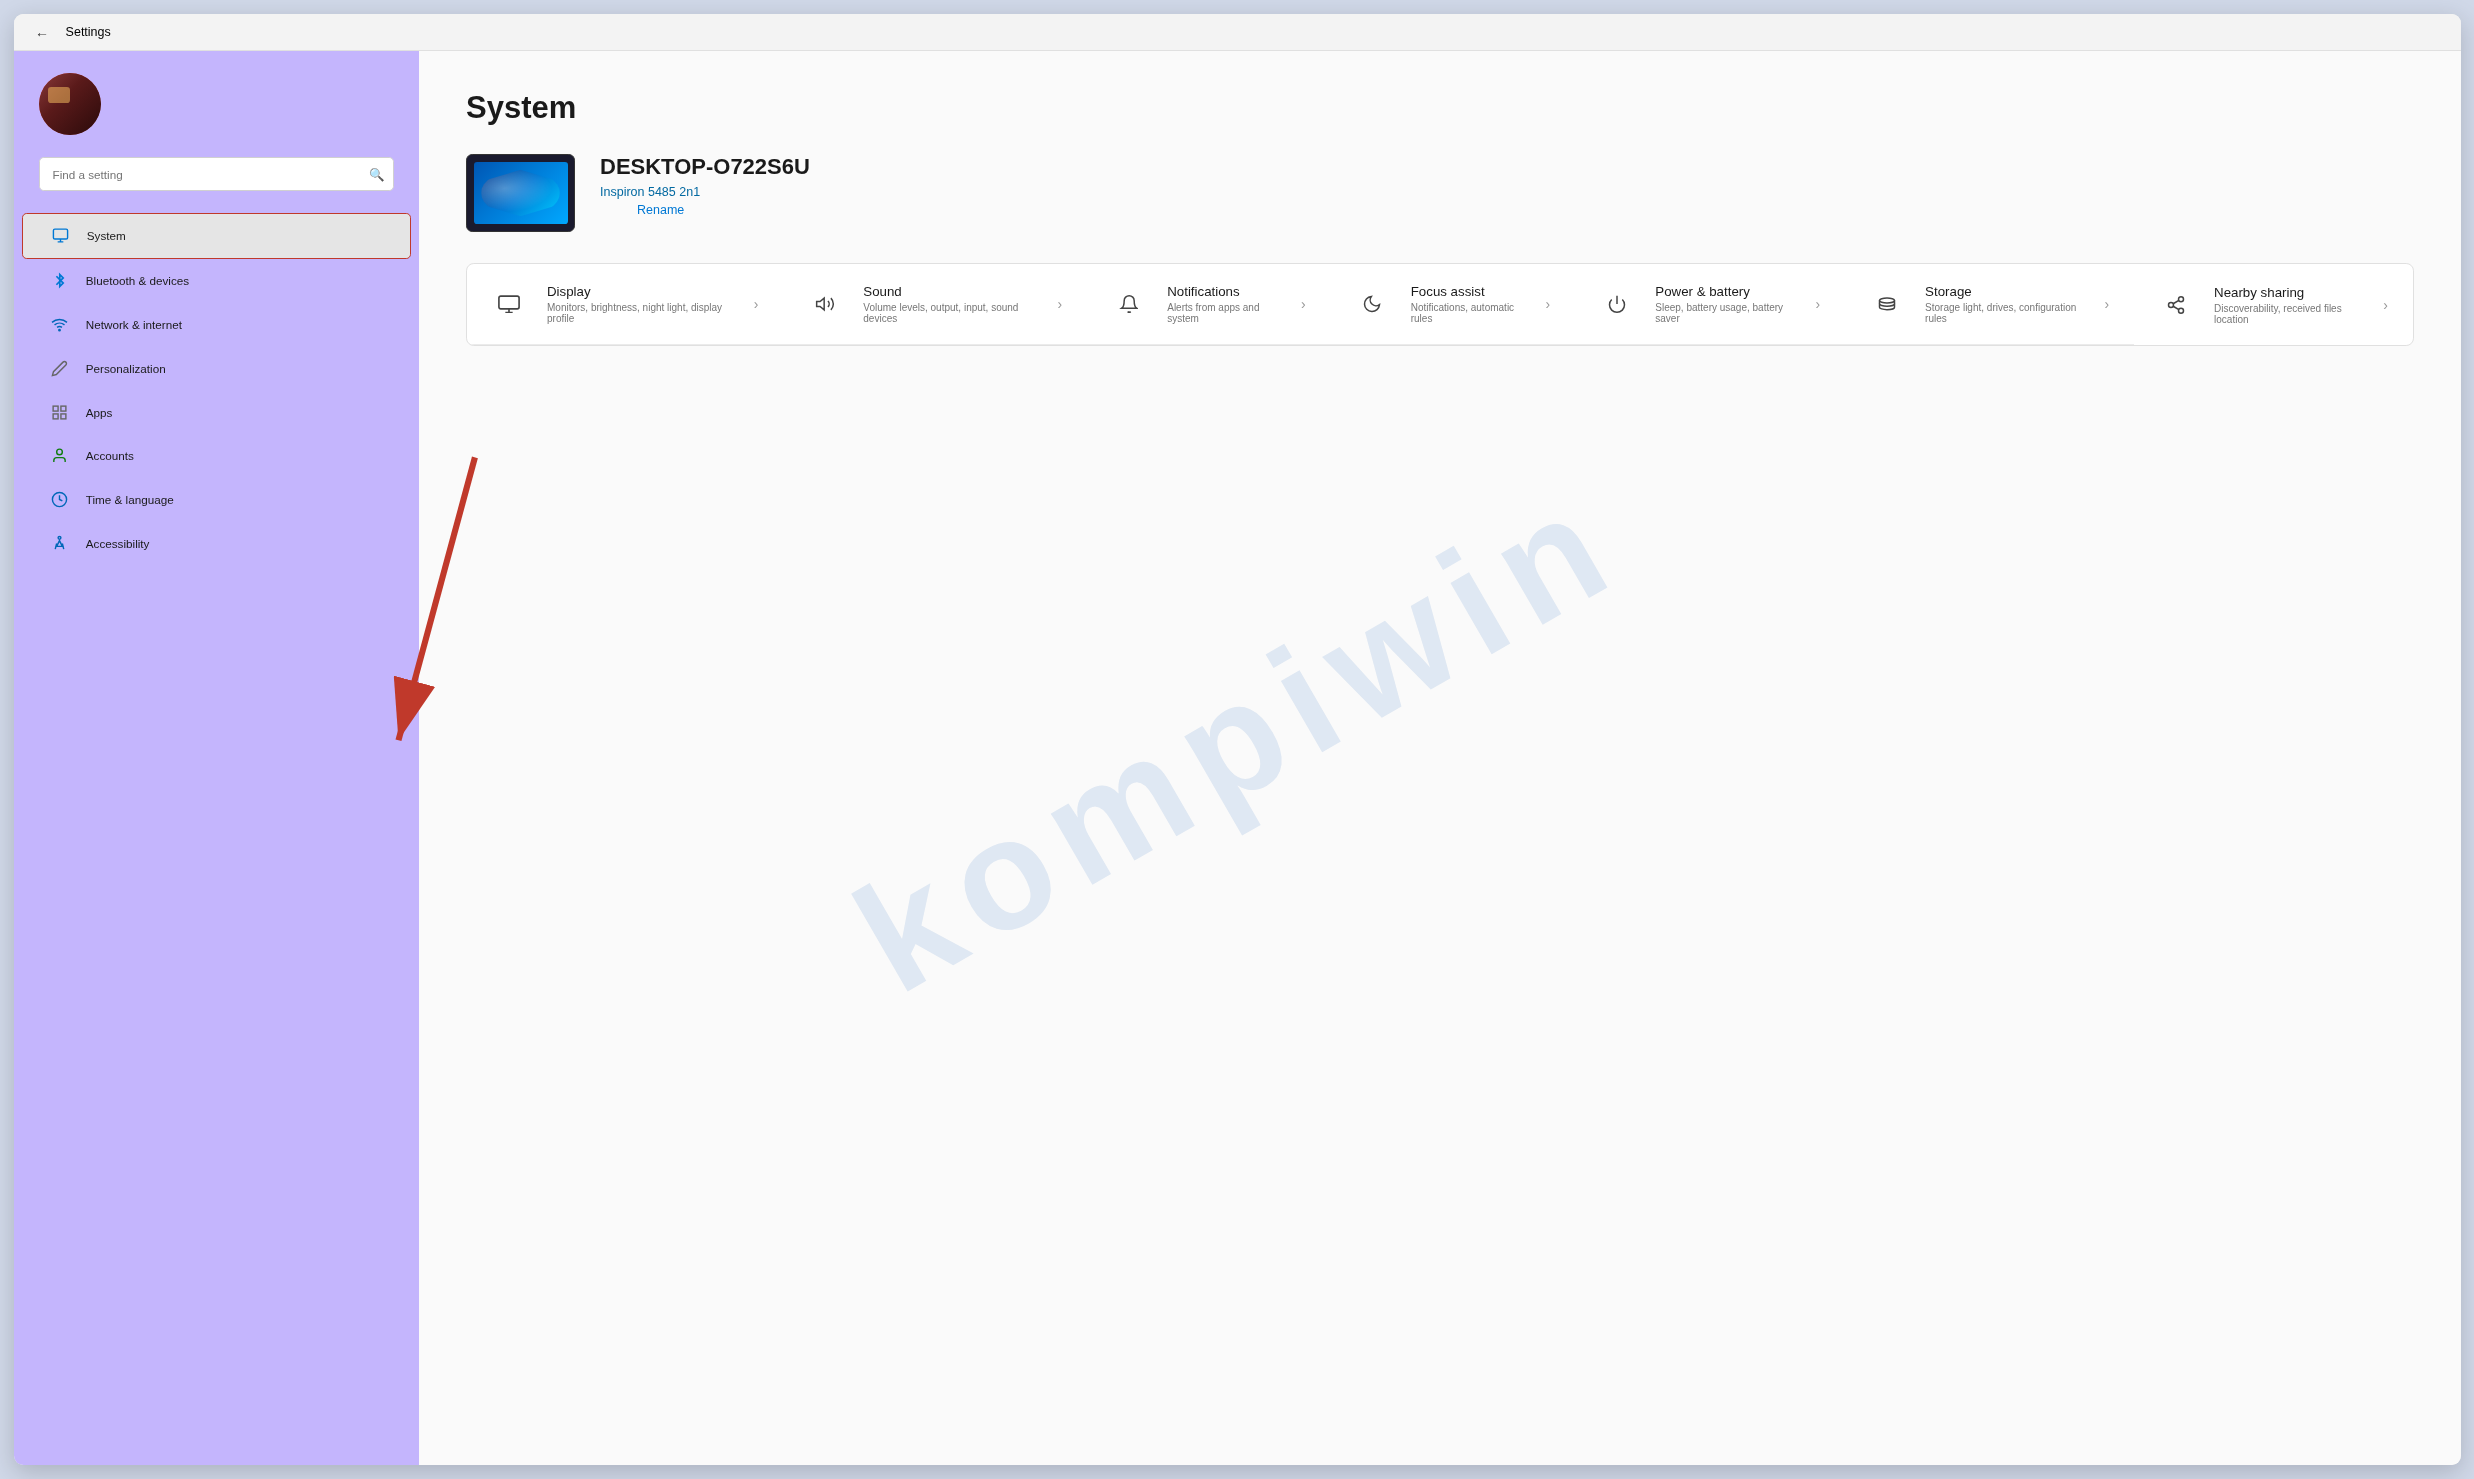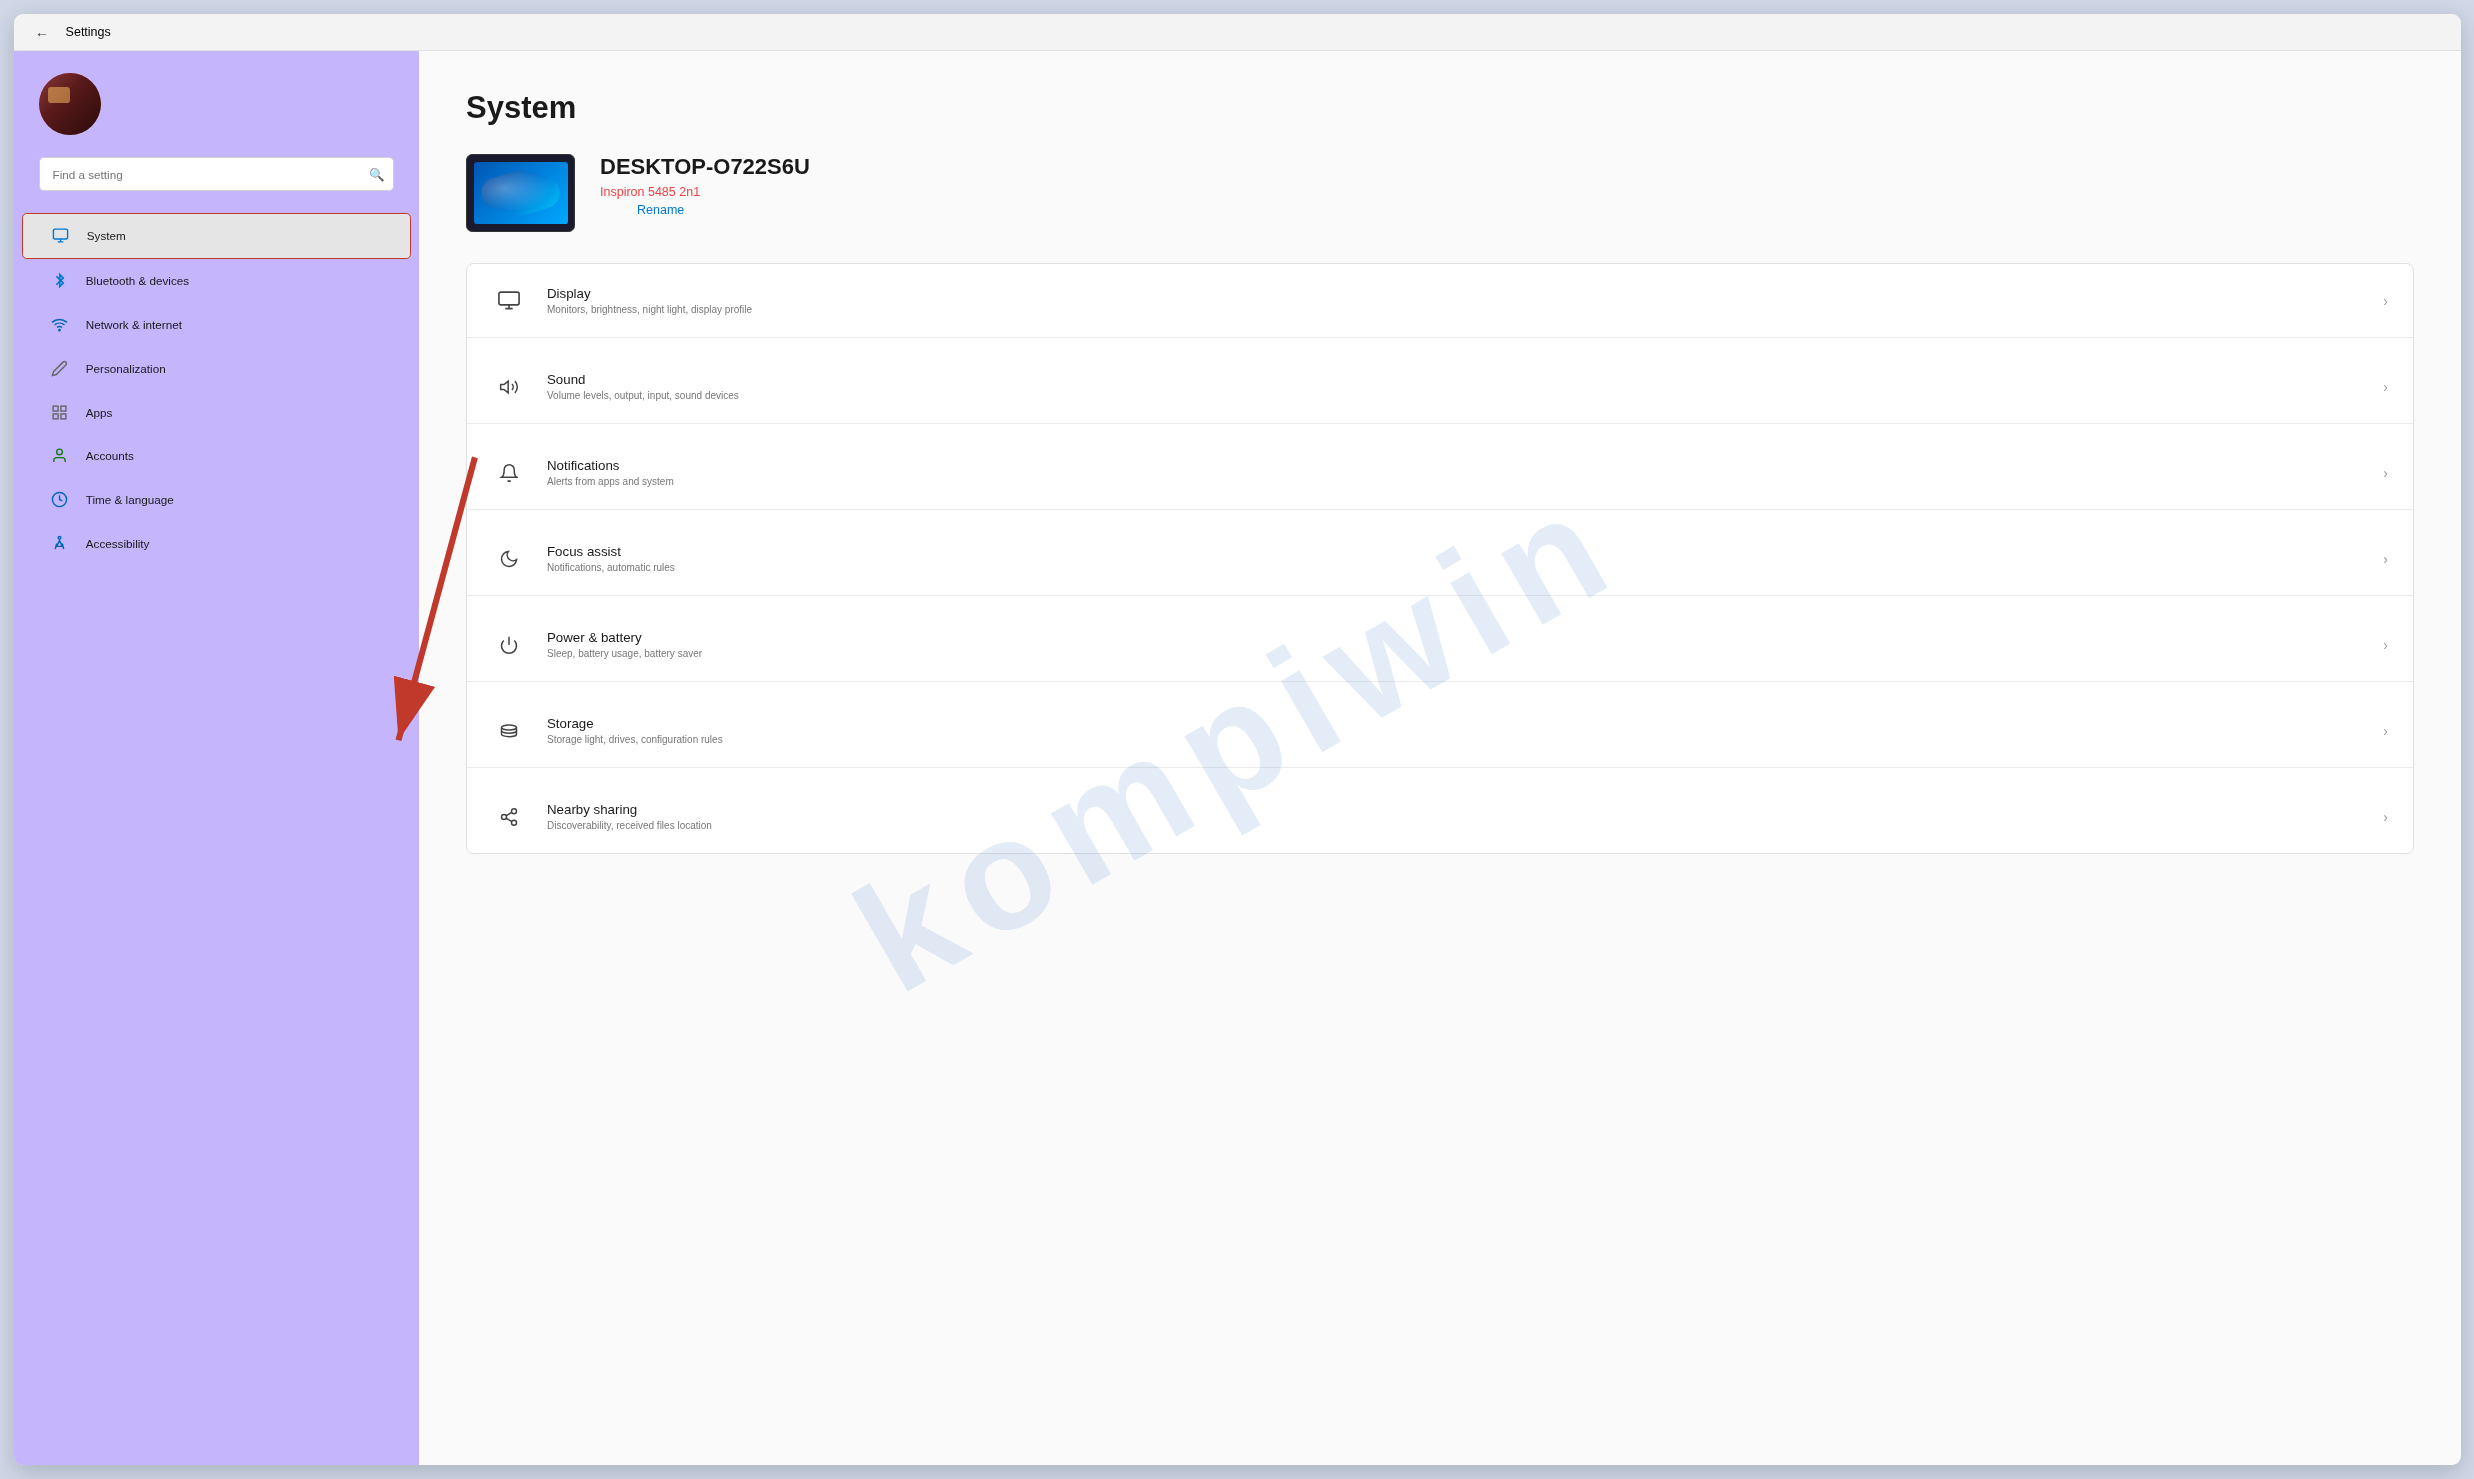--- a/index.html
+++ b/index.html
@@ -232,28 +232,27 @@
       left: 7.8px;
       right: 7.8px;
       bottom: 7.8px;
       background: radial-gradient(ellipse at 30% 40%, rgba(255,255,255,0.3), transparent 60%),
                   linear-gradient(135deg, #0a3d8f, #0078d4, #00c8ff);
       border-radius: 50%;
       clip-path: polygon(50% 0%, 100% 25%, 100% 75%, 50% 100%, 0% 75%, 0% 25%);
     }
     .device-info { display: flex; flex-direction: column; gap: 4.7px; }
     .device-name { font-size: 22px; font-weight: 700; color: #1a1a1a; }
-    .device-model { font-size: 12.5px; color: #ef4444; }
+    .device-model { font-size: 12.5px; color: #0369a1; }
     .device-rename { font-size: 12.5px; color: #0078d4; cursor: pointer; text-decoration: none; margin-left: 37px; }
 
     
     .settings-list {
       display: flex;
-      flex-direction: column;
-      gap: 12px;
+      gap: 0;
       border: 0.8px solid #e0e0e0;
       border-radius: 7.8px;
       overflow: hidden;
       background: #fff;
     }
     .settings-row {
       display: flex;
       align-items: center;
       gap: 22px;
       padding: 20px 25px;

